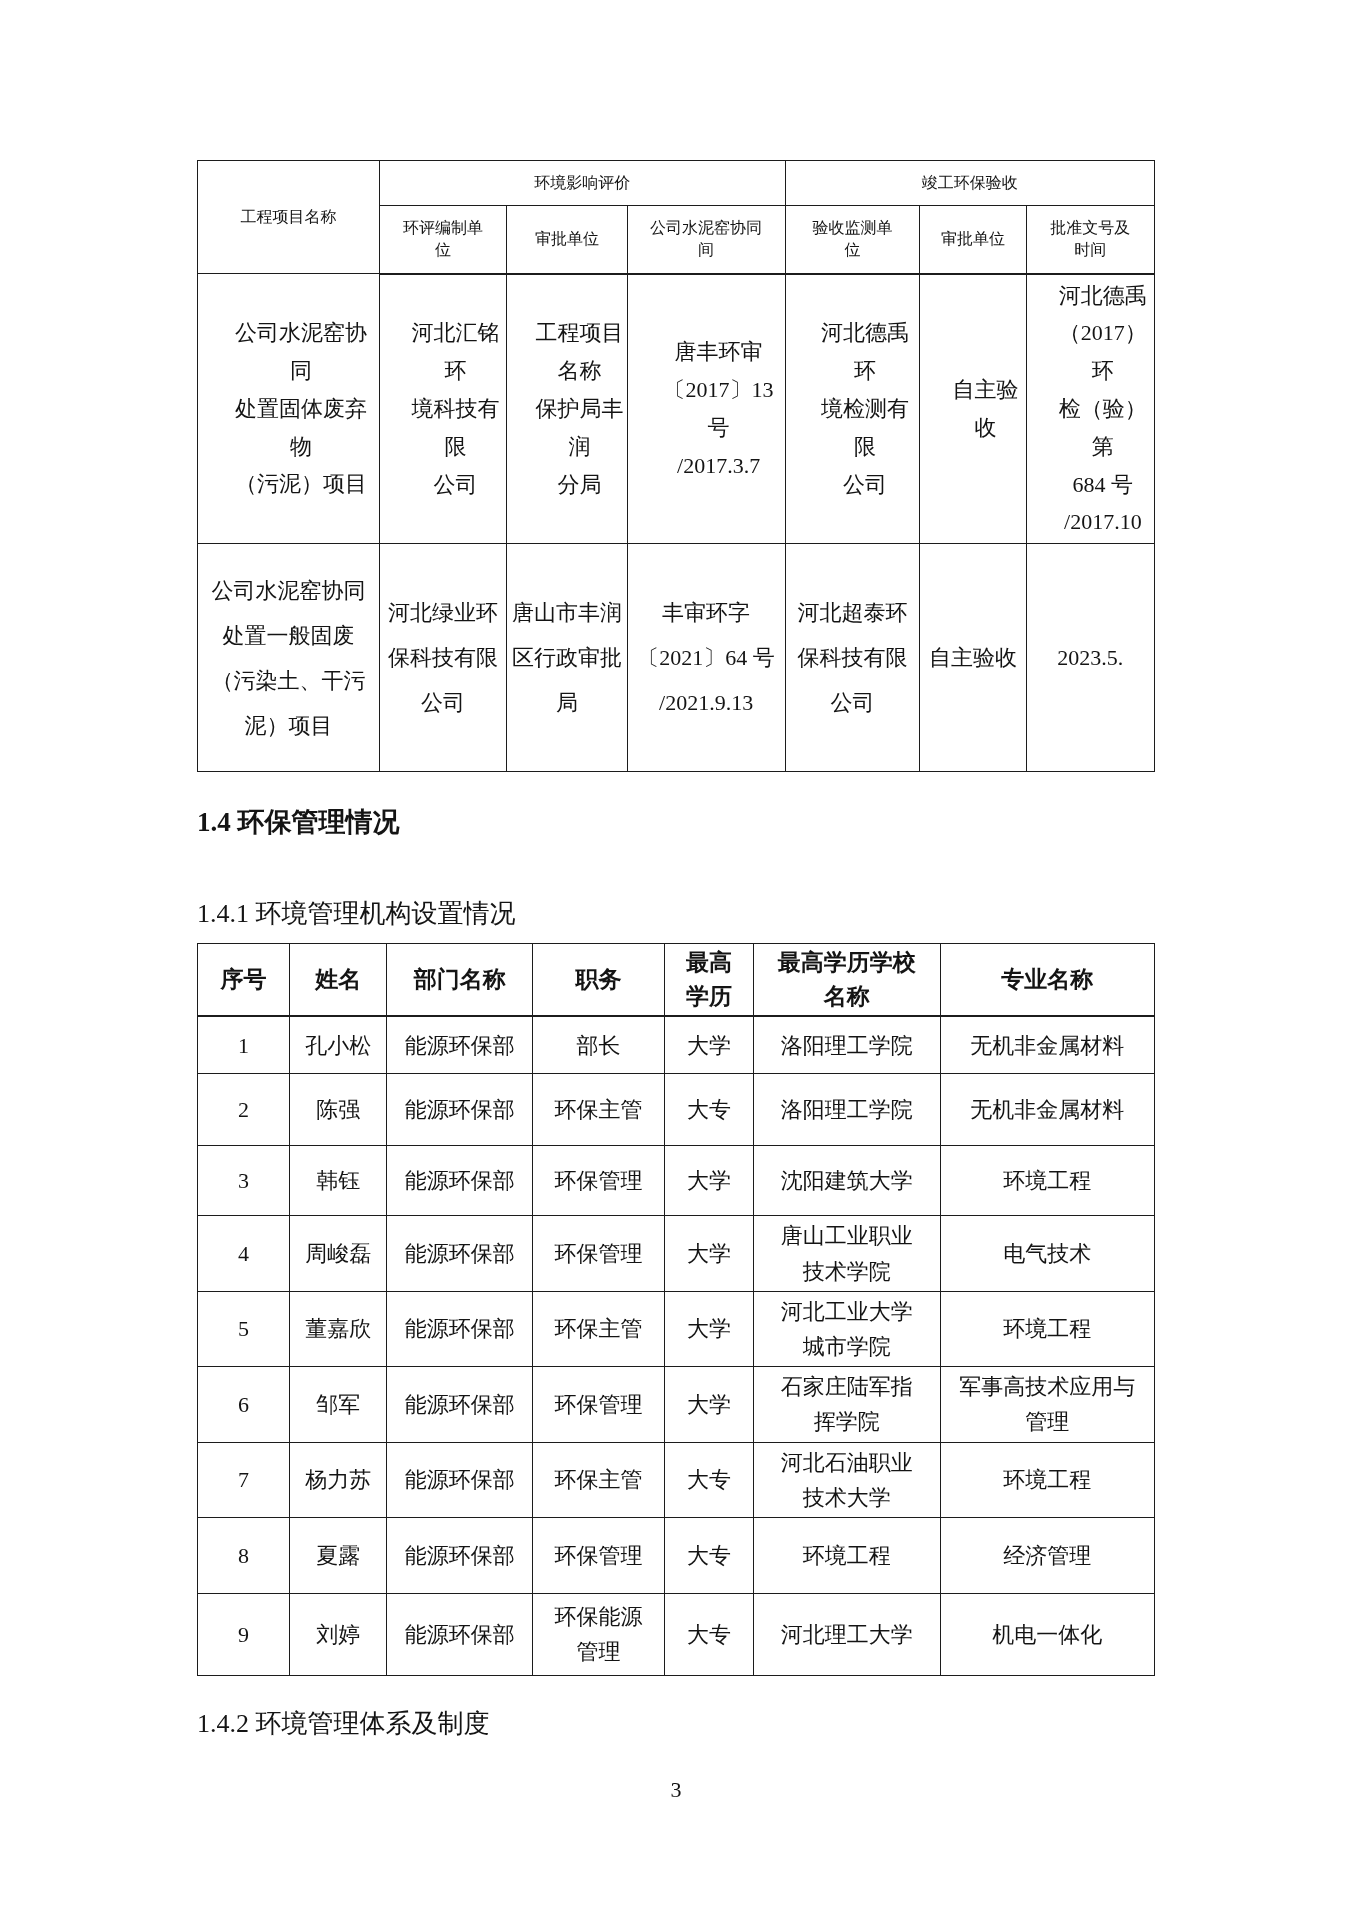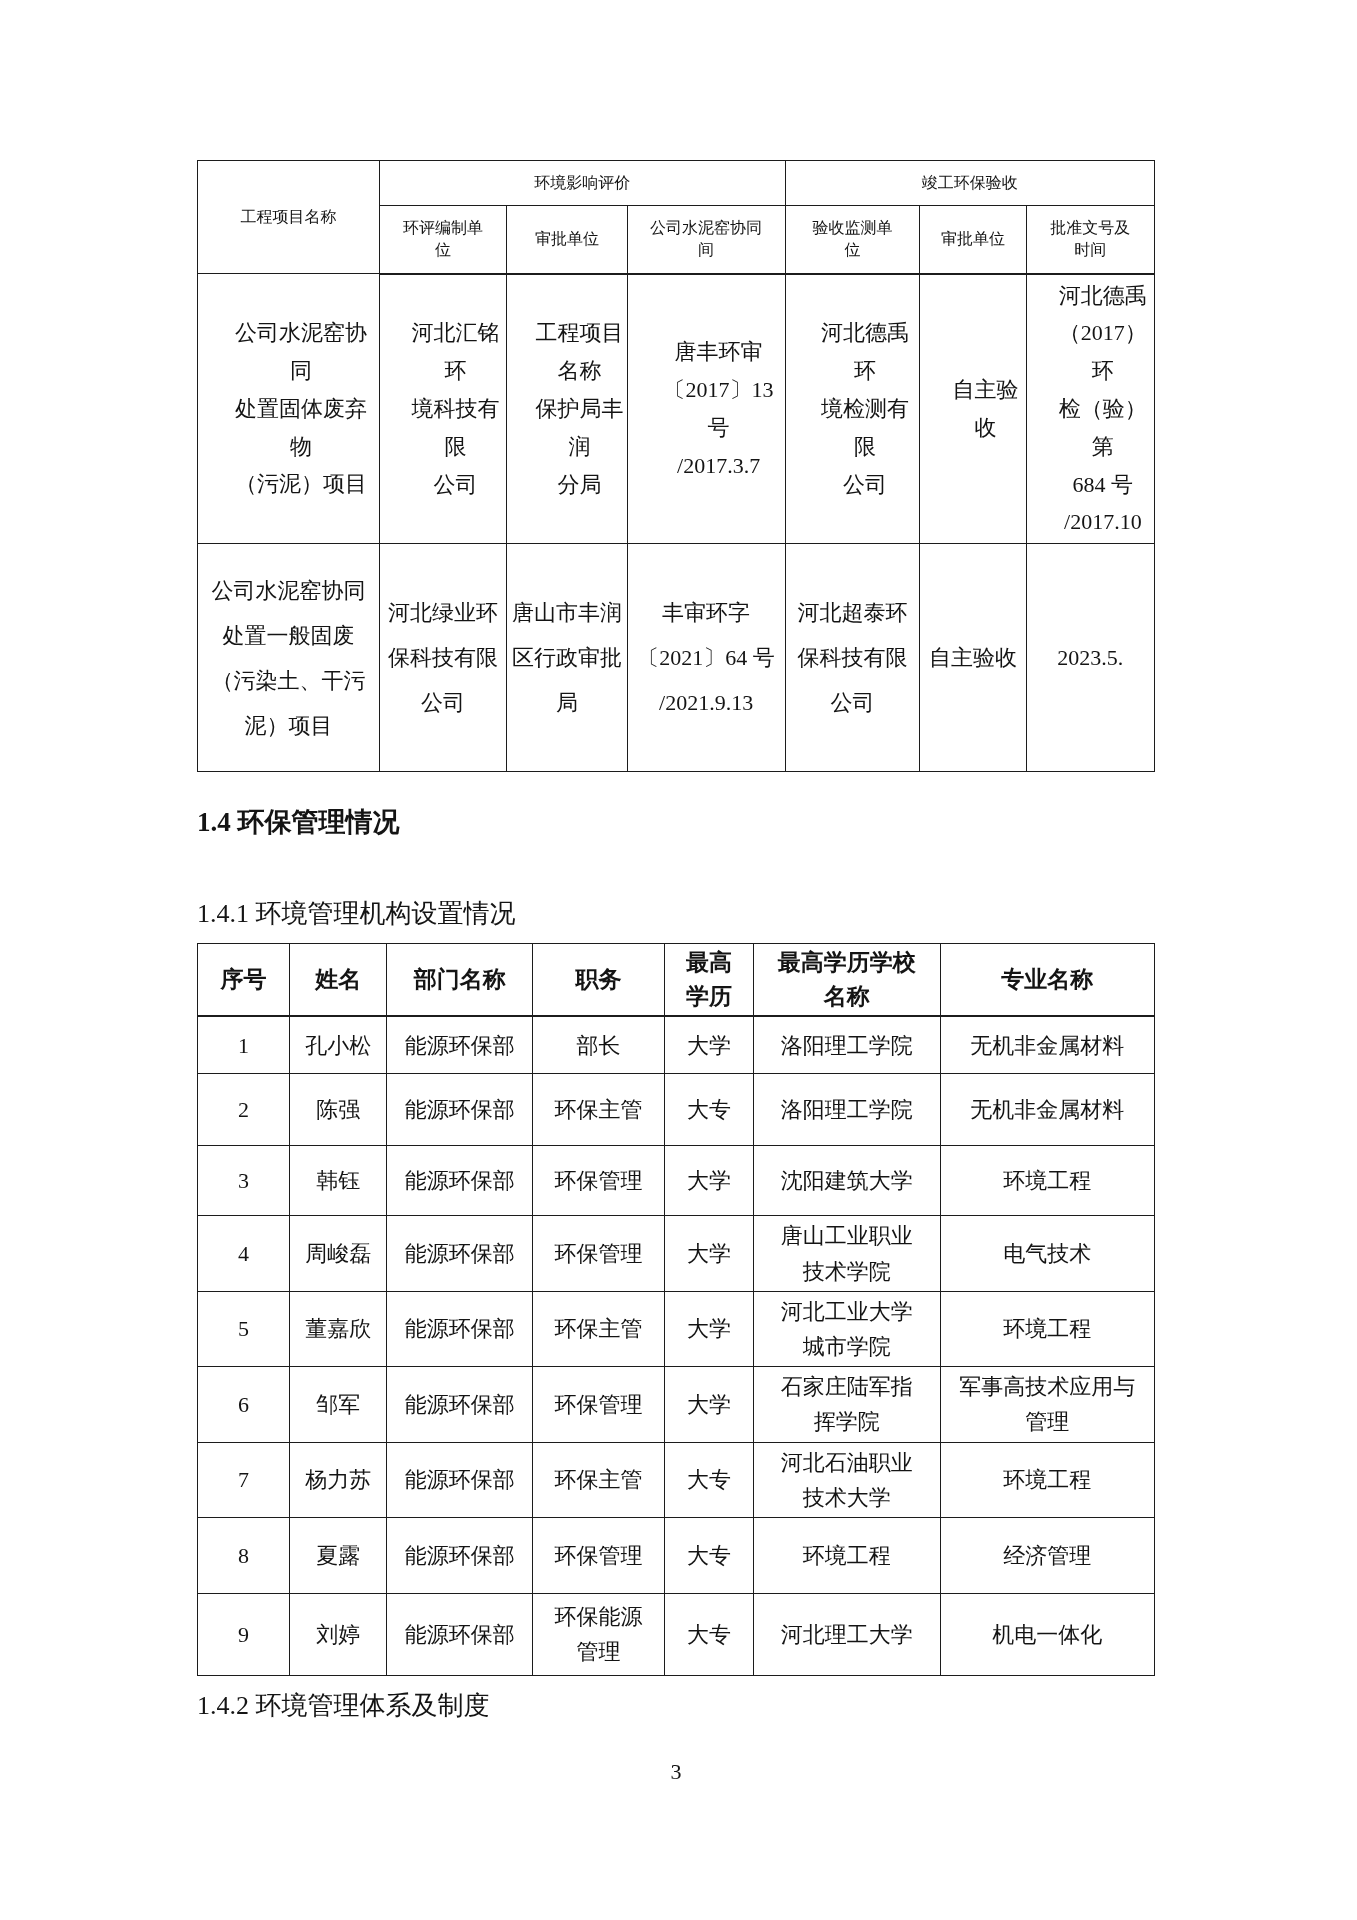--- a/index.html
+++ b/index.html
@@ -32,21 +32,21 @@
   .t1 tbody tr:nth-child(2) td { line-height:2.05; }
 
   
   .h14  { margin-top:32px; font-size:27px; font-weight:bold; }
   .h141 { margin-top:56px; font-size:26px; font-weight:normal; }
   .para {
     margin-top:10px; font-size:27px; line-height:2.3;
     text-align:justify; text-indent:2em; letter-spacing:0.3px;
   }
   .t2title { margin-top:4px; font-size:26px; font-weight:bold; text-align:center; }
-  .h142 { margin-top:12px; font-size:26px; font-weight:normal; }
+  .h142 { margin-top:30px; font-size:26px; font-weight:normal; }
 
   
   .t2 { margin-top:12px; font-size:22px; }
   .t2 th { font-weight:bold; font-size:23px; line-height:1.45; }
   .t2 td { line-height:1.6; }
   .t2 thead tr { height:64px; }
   .t2 thead th { border-bottom:2.5px solid #1c1c1c; }
   .t2 tbody tr:nth-child(1) { height:58px; }
   .t2 tbody tr:nth-child(2) { height:72px; }
   .t2 tbody tr:nth-child(3) { height:70px; }

